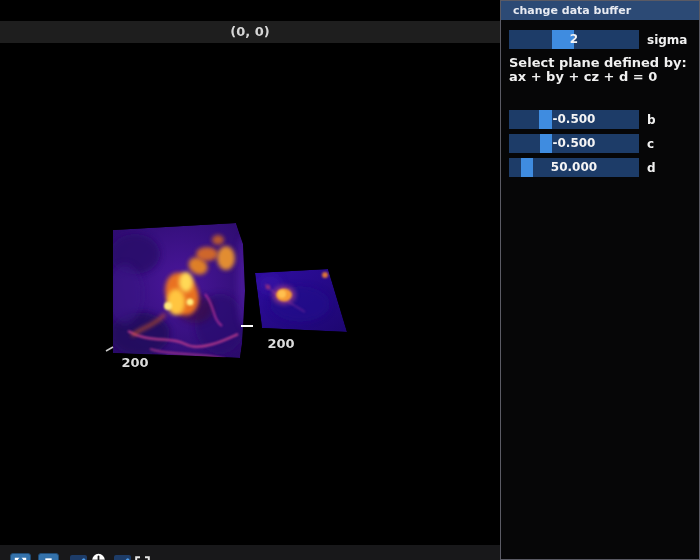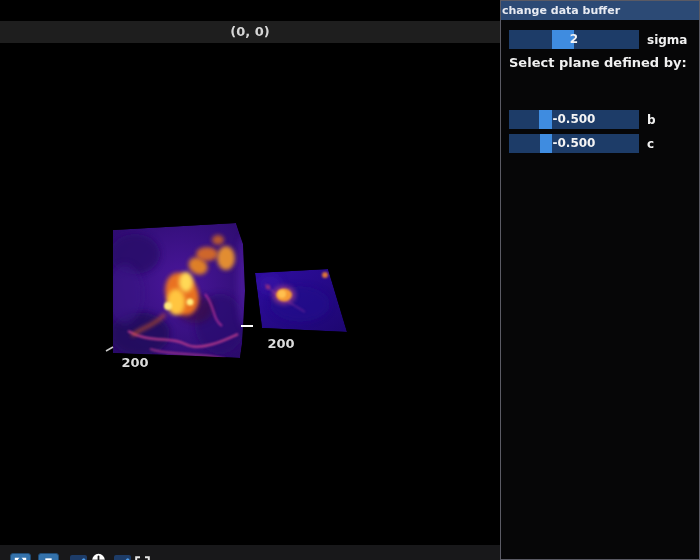--- a/index.html
+++ b/index.html
@@ -46,21 +46,21 @@
     display:flex;align-items:center;justify-content:center;
   }
   .sp-lg{margin-left:11px;} .sp-sm{margin-left:4px;} .sp-md{margin-left:8px;}
   
   .side-panel{
     position:absolute;left:500px;top:0;width:200px;height:560px;
     background:var(--panel_bg);border:1px solid var(--panel_border);
   }
   .panel-header{
     height:19px;background:var(--header_bg);color:#e8ebf2;
-    font-size:11px;font-weight:bold;line-height:19px;padding-left:1px;
+    font-size:11px;font-weight:bold;line-height:19px;padding-left:12px;
   }
   .panel-body{position:relative;height:539px;}
   .slider-row{position:absolute;left:8px;display:flex;align-items:center;}
   .row-sigma{top:10px;} .row-a{top:66px;} .row-b{top:90px;} .row-c{top:114px;} .row-d{top:138px;}
   .slider-track{position:relative;width:130px;height:19px;background:var(--track);overflow:hidden;}
   .slider-handle{position:absolute;top:0;height:19px;background:var(--accent);}
   .slider-value{
     position:absolute;left:0;top:0;width:100%;height:19px;text-align:center;line-height:19px;
     color:#f4f4f4;font-size:12px;font-weight:600;
   }
@@ -204,35 +204,43 @@
       <div class="slider-row row-sigma">
         <div class="slider-track">
           <div class="slider-handle" style="width: 22px; left: 42.95px;"></div>
           <div class="slider-value">2</div>
         </div>
         <div class="slider-label">sigma</div>
       </div>
 
       <div class="plane-text">
         <div>Select plane defined by:</div>
+        <div>ax + by + cz + d = 0</div>
       </div>
 
 
       <div class="slider-row row-b">
         <div class="slider-track">
           <div class="slider-handle" style="width: 13px; left: 29.51px;"></div>
           <div class="slider-value">-0.500</div>
         </div>
         <div class="slider-label">b</div>
       </div>
 
       <div class="slider-row row-c">
         <div class="slider-track">
           <div class="slider-handle" style="width: 12px; left: 31.05px;"></div>
           <div class="slider-value">-0.500</div>
         </div>
         <div class="slider-label">c</div>
       </div>
 
+      <div class="slider-row row-d">
+        <div class="slider-track">
+          <div class="slider-handle" style="width: 12px; left: 12.46px;"></div>
+          <div class="slider-value">50.000</div>
+        </div>
+        <div class="slider-label">d</div>
+      </div>
 
     </div>
   </div>
 </div>
 
 </body></html>

